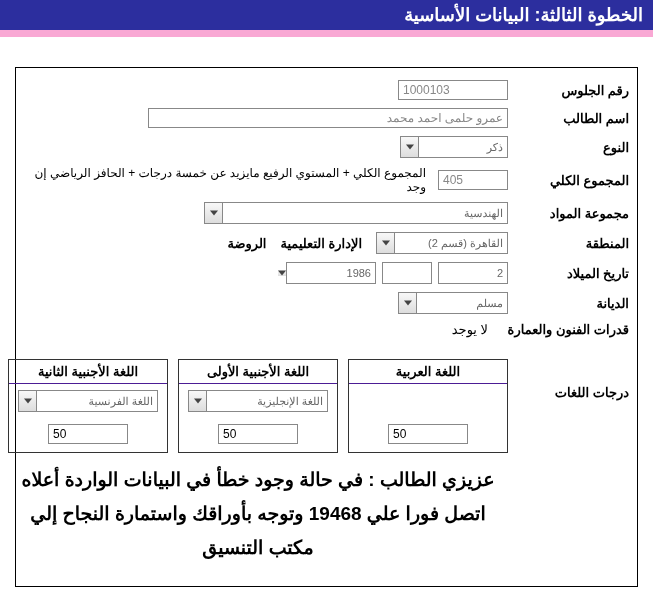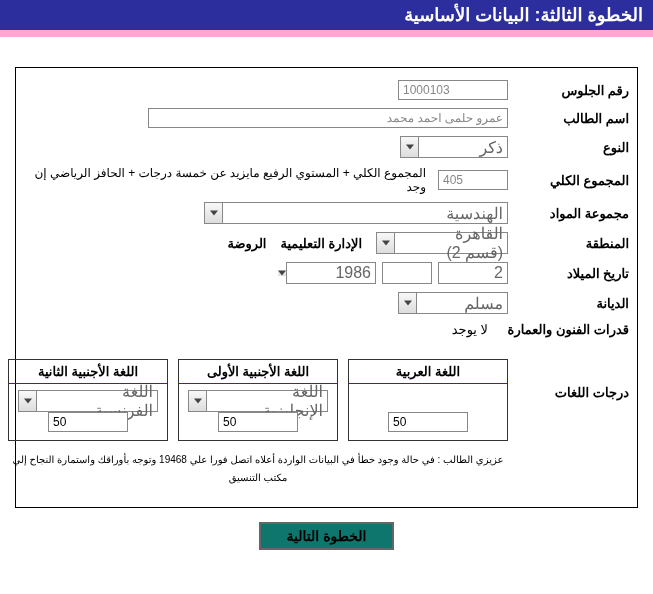--- a/index.html
+++ b/index.html
@@ -60,21 +60,21 @@
   .dd {
     display: inline-flex;
     align-items: stretch;
     border: 1px solid #888;
     height: 22px;
     background: #fff;
   }
   .dd .dd-text {
     padding: 2px 4px;
     color: #666;
-    font-size: 16px;
+    font-size: 11px;
     min-width: 60px;
     text-align: right;
     display: flex;
     align-items: center;
     margin-left: 28px;
   }
   .dd .dd-btn {
     width: 18px;
     background: linear-gradient(#f8f8f8,#ddd);
     border-right: 1px solid #888;
@@ -111,32 +111,32 @@
     font-weight: bold;
     padding: 4px 0;
     border-bottom: 1px solid #4c1d95;
     font-size: 13px;
   }
   .lang-cell .lb {
     padding: 6px 6px 2px 6px;
     display: flex;
     flex-direction: column;
     align-items: center;
-    gap: 0;
+    gap: 12px;
   }
   .lang-cell .dd { width: 140px; }
   .lang-cell .dd .dd-text { flex: 1; }
   .lang-cell input.score {
     width: 80px;
     text-align: left;
     color: #000;
   }
   .note {
-    font-weight: normal;
-    font-size: 10px;
+    font-weight: bold;
+    font-size: 19px;
     text-align: center;
     line-height: 1.8;
     margin-top: 6px;
     direction: rtl;
   }
   .btn-row {
     text-align: center;
     margin: 14px 0 6px 0;
   }
   button.next {

